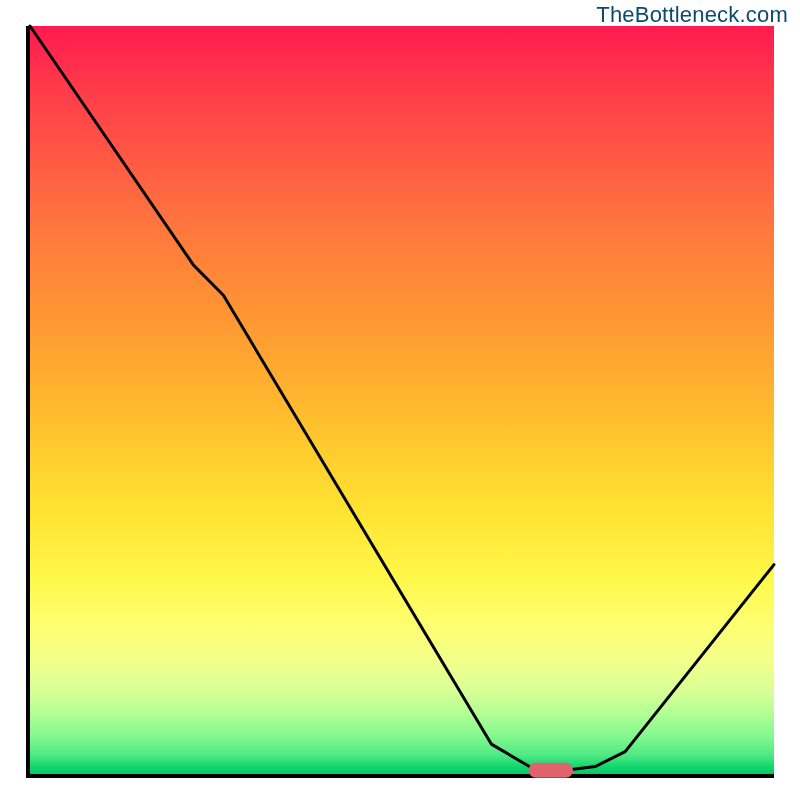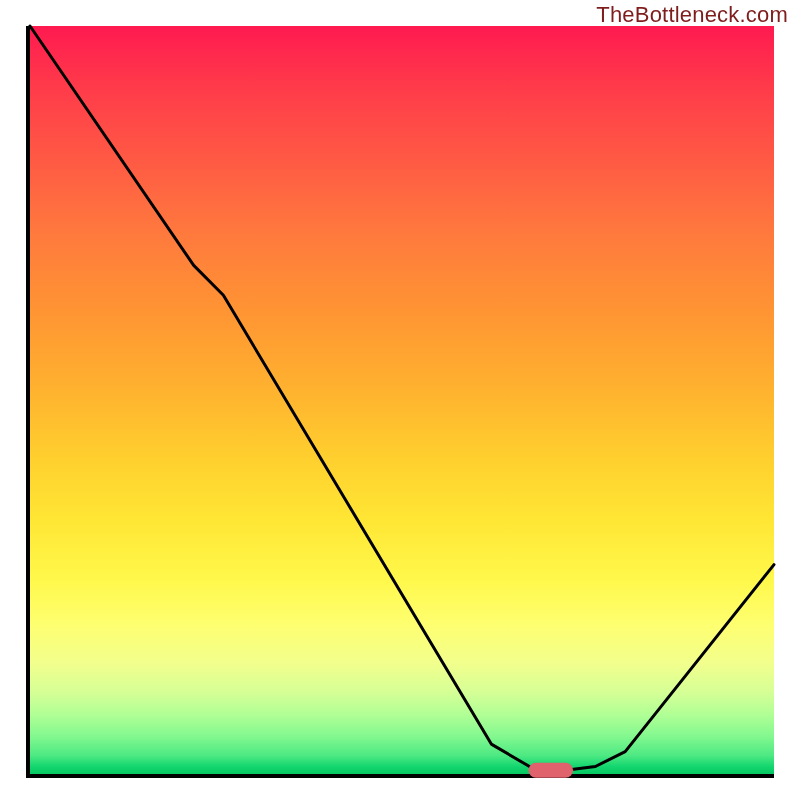--- a/index.html
+++ b/index.html
@@ -15,21 +15,21 @@
     width: 800px;
     height: 800px;
   }
   .attribution {
     position: absolute;
     top: 2px;
     right: 12px;
     font-family: Arial, Helvetica, sans-serif;
     font-size: 22px;
     font-weight: 500;
-    color: #7f1d1d;
+    color: #0c4a6e;
     letter-spacing: 0.2px;
   }
   .plot-frame {
     position: absolute;
     left: 26px;
     top: 26px;
     width: 748px;
     height: 752px;
     box-sizing: border-box;
     border-left: 4px solid #000;

